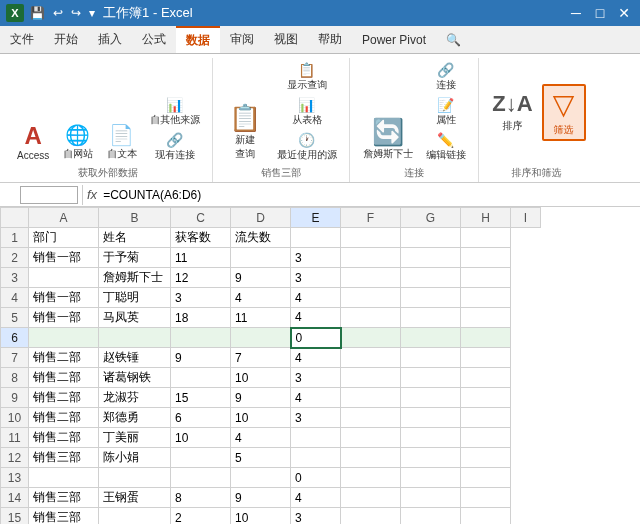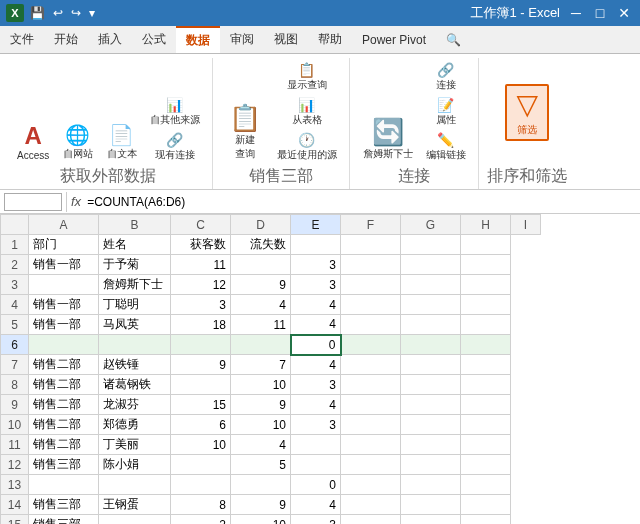--- a/index.html
+++ b/index.html
@@ -53,21 +53,21 @@
       color: #333;
       border: 1px solid transparent;
       background: transparent;
       min-width: 38px;
     }
     .ribbon-btn.active-btn { background: #fce4d6; border: 2px solid #e05a00; }
     .ribbon-btn .icon-big { font-size: 28px; line-height: 1; }
     .ribbon-btn .icon-small { font-size: 18px; line-height: 1; }
     .ribbon-btn .btn-label { font-size: 10px; margin-top: 2px; white-space: nowrap; }
     .ribbon-group-label {
-      font-size: 16px;
+      font-size: 10px;
       color: #666;
       padding-bottom: 2px;
       margin-top: 2px;
       text-align: center;
     }
     .ribbon-btn-small {
       display: flex;
       flex-direction: column;
       align-items: center;
       cursor: pointer;
@@ -79,21 +79,21 @@
       background: transparent;
       white-space: nowrap;
     }
     .ribbon-btn-small .icon-sm { font-size: 14px; }
 
     
     .formula-bar {
       display: flex;
       align-items: center;
       border-bottom: 1px solid #ccc;
-      padding: 2px 4px;
+      padding: 2px 20px;
       background: #fff;
       height: 24px;
     }
     .cell-ref {
       width: 58px;
       border: 1px solid #aaa;
       font-size: 12px;
       padding: 1px 4px;
       text-align: center;
     }
@@ -150,21 +150,21 @@
       border: 1px solid #c8c8c8;
       height: 18px;
     }
     
     .col-active { background: #d9e8ff !important; color: #1a1a1a; }
     .row-active { background: #d9e8ff !important; color: #1a1a1a; }
     .cell-active {
       border: 2px solid #217346 !important;
       background: #fff;
     }
-    .data-cell { text-align: right; }
+    .data-cell { text-align: left; }
     .text-cell { text-align: left; }
     .qa-btn {
       color: white;
       font-size: 12px;
       cursor: pointer;
       background: transparent;
       border: none;
       padding: 1px 2px;
     }
     .top-bar {
@@ -179,21 +179,21 @@
       padding: 0 6px;
       gap: 4px;
     }
     .top-bar-title {
       flex: 1;
       color: white;
       font-size: 13px;
       text-align: center;
       display: flex;
       align-items: center;
-      justify-content: flex-end;
+      justify-content: flex-start;
     }
     .top-bar-right {
       display: flex;
       align-items: center;
       padding: 0 6px;
       gap: 4px;
     }
     .win-btn {
       color: white;
       font-size: 14px;
@@ -321,20 +321,24 @@
       <button class="ribbon-btn-small">
         <span class="icon-sm">✏️</span>
             <span>编辑链接</span>
       </button>
     </div>
   </div>
   <div class="ribbon-group-label">连接</div>
 </div>
     <div class="ribbon-group">
   <div class="ribbon-group-buttons" style="align-items:center;">
+    <button class="ribbon-btn">
+      <span style="font-size:22px;font-weight:bold;color:#555;">Z↓A</span>
+      <span class="btn-label">排序</span>
+    </button>
     <button class="ribbon-btn active-btn" style="min-width:44px;">
       <span style="font-size:28px;color:#e05a00;">▽</span>
       <span class="btn-label" style="color:#d04a00;">筛选</span>
     </button>
   </div>
   <div class="ribbon-group-label">排序和筛选</div>
 </div>
   </div>
 
 <div class="formula-bar">

